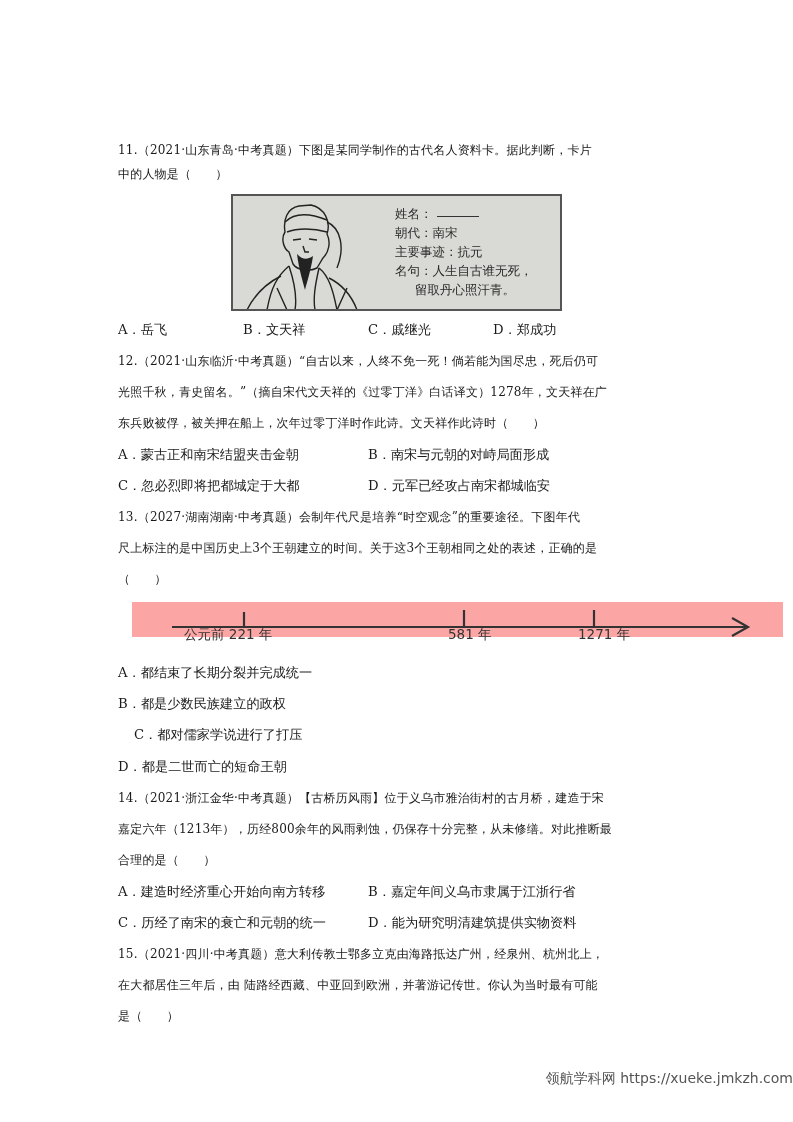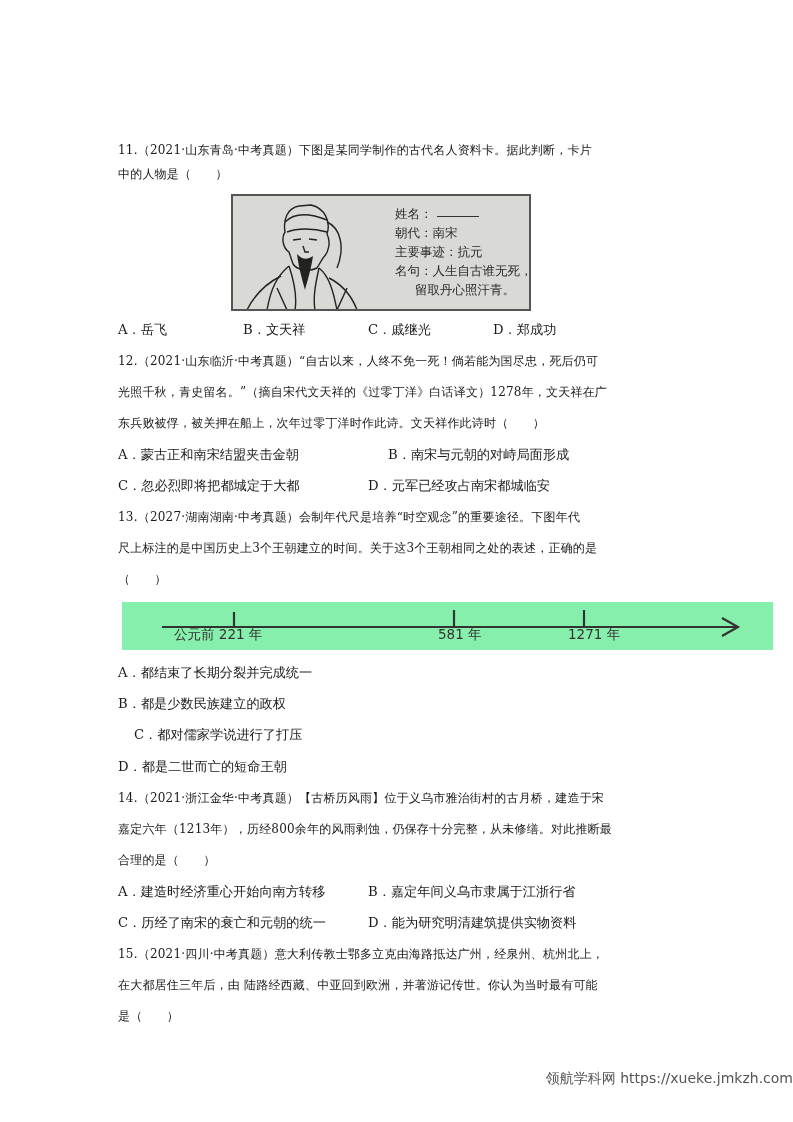--- a/index.html
+++ b/index.html
@@ -8,33 +8,33 @@
       font-family: "DejaVu Serif", "Liberation Serif", serif;
       color: #1a1a1a;
     }
     .line {
       position: absolute; left: 118px;
       font-size: 12px; line-height: 20px; white-space: nowrap;
       letter-spacing: 0.2px;
     }
     .opt { position: absolute; font-size: 13.2px; line-height: 20px; white-space: nowrap; text-align: right; }
     .card {
-      position: absolute; left: 231px; top: 194px; width: 300px; height: 117px;
+      position: absolute; left: 231px; top: 194px; width: 331px; height: 117px;
       background: #d9d9d6; border: 2px solid #555; box-sizing: border-box;
       overflow: hidden;
     }
     .card .portrait { position: absolute; left: 4px; top: 2px; width: 150px; height: 112px; }
     .card .field {
       position: absolute; left: 162px; font-size: 12.5px; line-height: 16px;
       font-family: "DejaVu Sans", sans-serif; color: #2a2a2a; white-space: nowrap;
     }
     .blank-line { display: inline-block; width: 42px; border-bottom: 1px solid #333; margin-left: 4px; height: 10px; vertical-align: top; }
     .timeline {
-      position: absolute; left: 122px; top: 602px; width: 651px; height: 48px;
-      background: #86efac;
+      position: absolute; left: 132px; top: 602px; width: 651px; height: 35px;
+      background: #fca5a5;
     }
     .timeline svg { position: absolute; left: 0; top: 0; }
     .tl-label {
       position: absolute; top: 24px; font-family: "DejaVu Sans", sans-serif;
       font-size: 13.5px; color: #333; white-space: nowrap;
     }
     .footer {
       position: absolute; top: 1070px; left: 0; width: 793px; text-align: right;
       font-family: "DejaVu Sans", sans-serif; font-size: 14px; color: #555;
     }
@@ -73,21 +73,21 @@
   <div class="opt" style="top:320px; left:243px">B．文天祥</div>
   <div class="opt" style="top:320px; left:368px">C．戚继光</div>
   <div class="opt" style="top:320px; left:493px">D．郑成功</div>
 </div>
 
 <div>
   <div class="line" style="top:351px">12.（2021·山东临沂·中考真题）“自古以来，人终不免一死！倘若能为国尽忠，死后仍可</div>
   <div class="line" style="top:382px">光照千秋，青史留名。”（摘自宋代文天祥的《过零丁洋》白话译文）1278年，文天祥在广</div>
   <div class="line" style="top:413px">东兵败被俘，被关押在船上，次年过零丁洋时作此诗。文天祥作此诗时（　　）</div>
   <div class="opt" style="top:445px; left:118px">A．蒙古正和南宋结盟夹击金朝</div>
-  <div class="opt" style="top:445px; left:388px">B．南宋与元朝的对峙局面形成</div>
+  <div class="opt" style="top:445px; left:368px">B．南宋与元朝的对峙局面形成</div>
   <div class="opt" style="top:476px; left:118px">C．忽必烈即将把都城定于大都</div>
   <div class="opt" style="top:476px; left:368px">D．元军已经攻占南宋都城临安</div>
 </div>
 
 <div>
   <div class="line" style="top:507px">13.（2027·湖南湖南·中考真题）会制年代尺是培养“时空观念”的重要途径。下图年代</div>
   <div class="line" style="top:538px">尺上标注的是中国历史上3个王朝建立的时间。关于这3个王朝相同之处的表述，正确的是</div>
   <div class="line" style="top:569px">（　　）</div>
 
   <div class="timeline">

